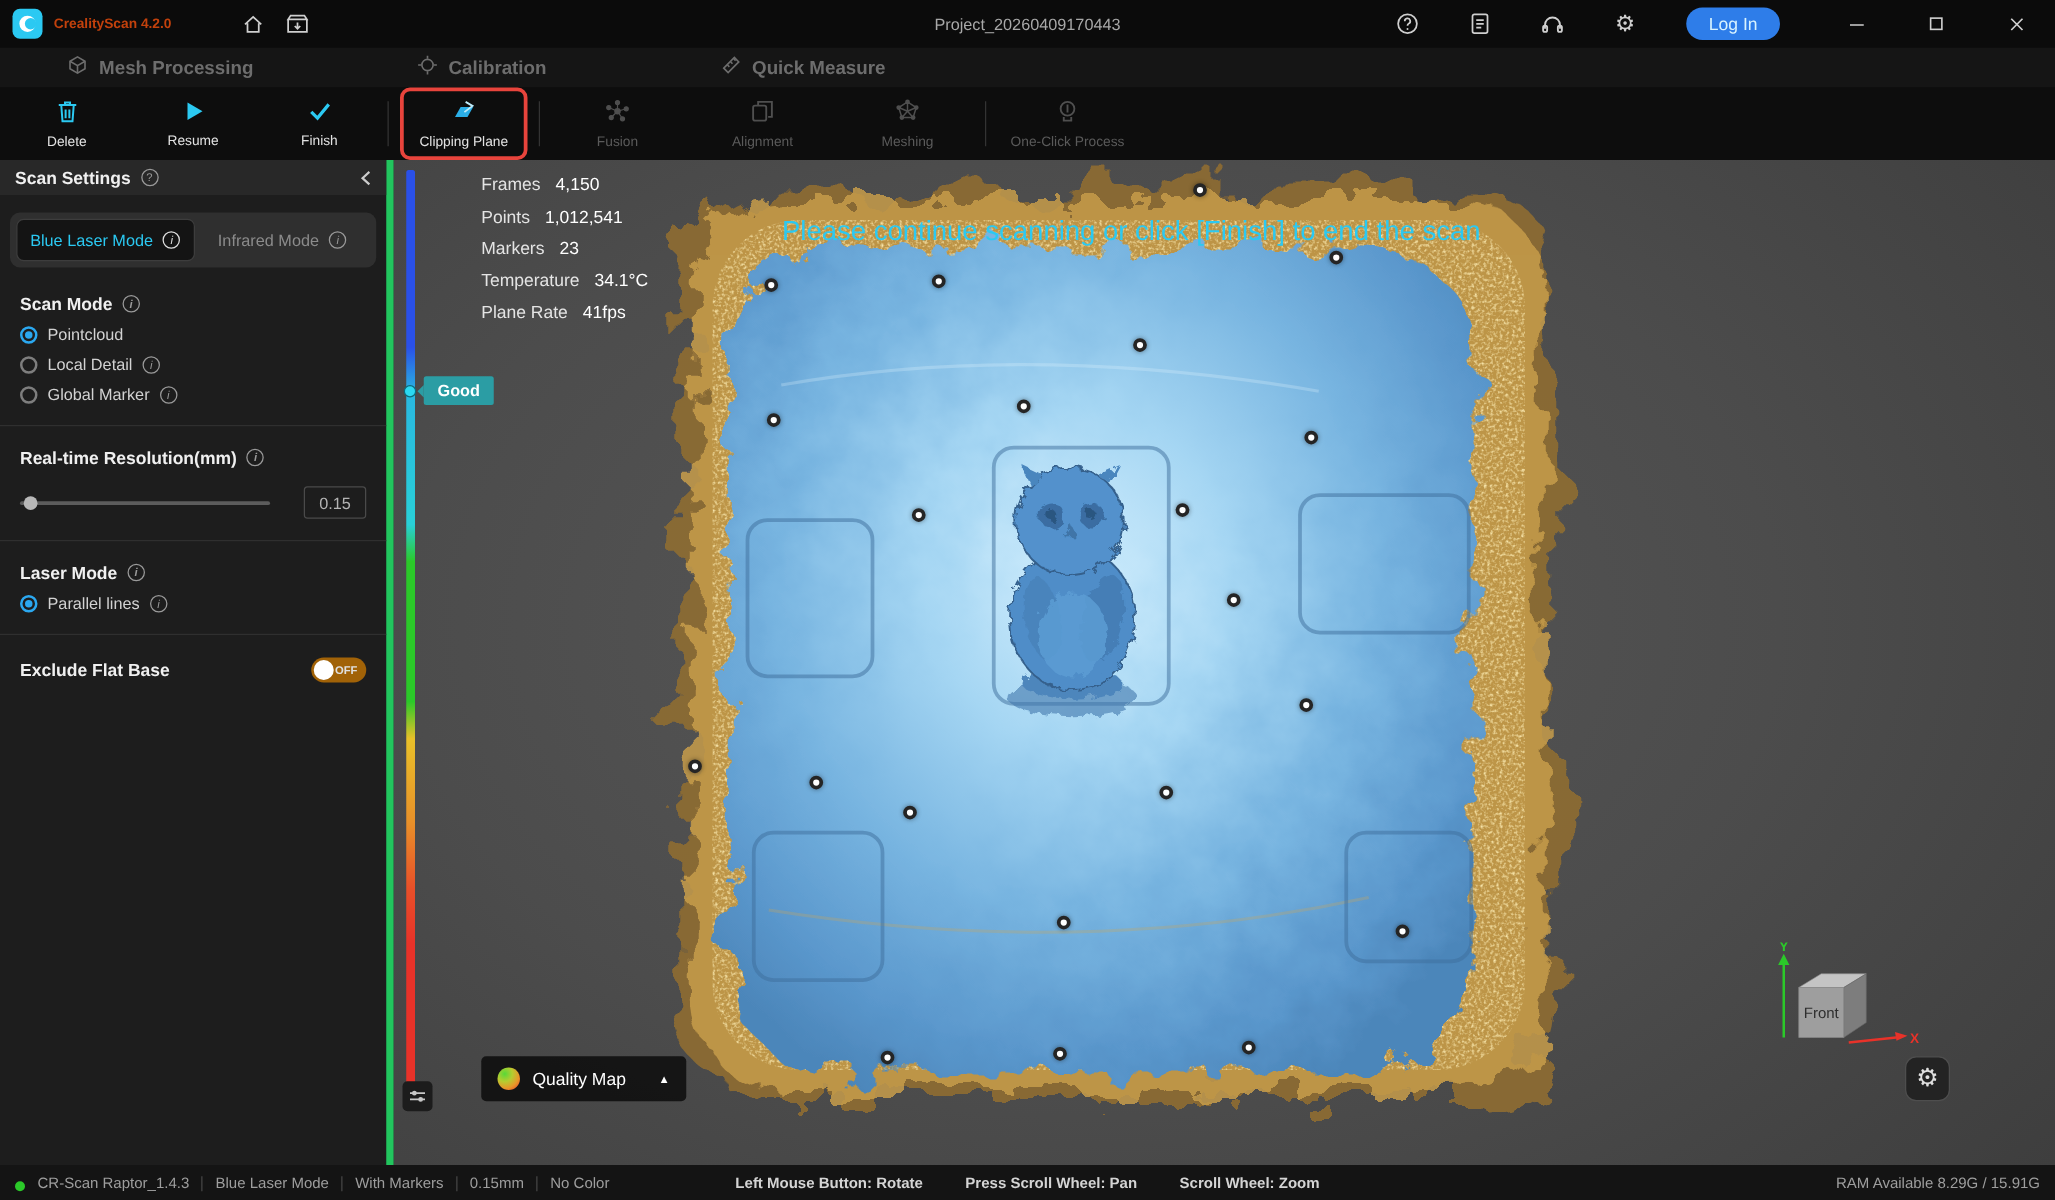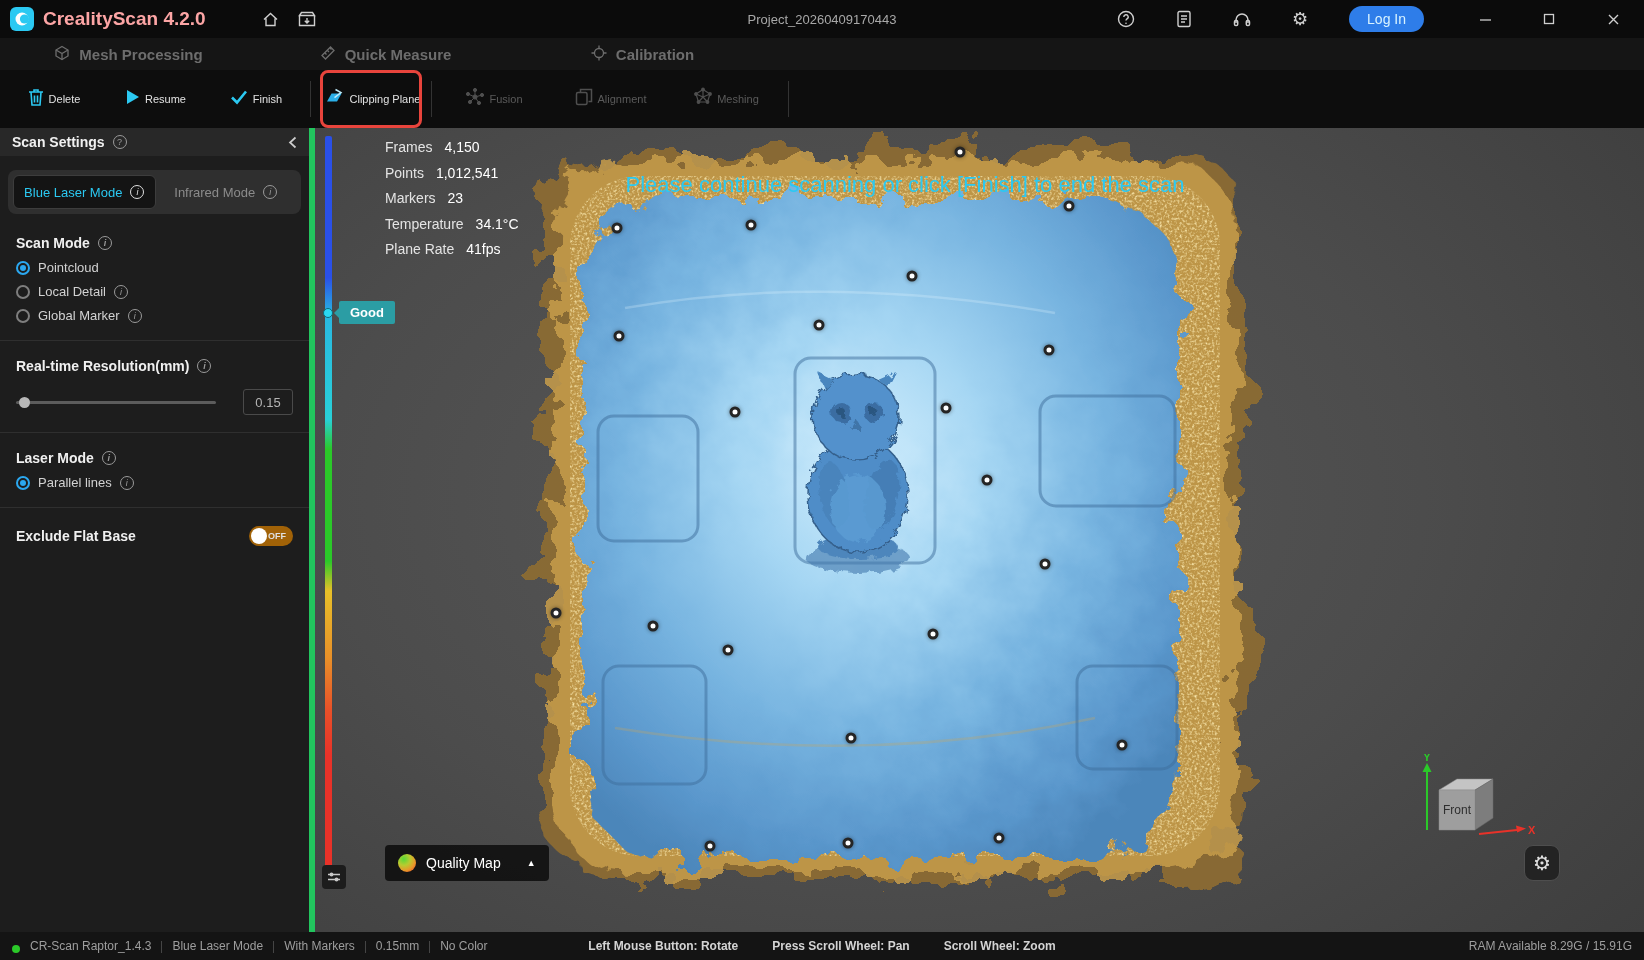--- a/index.html
+++ b/index.html
@@ -3,37 +3,37 @@
 <meta charset="utf-8">
 <style>
   *{margin:0;padding:0;box-sizing:border-box}
   html,body{width:1644px;height:960px;overflow:hidden;background:#000;
     font-family:"Liberation Sans",sans-serif;-webkit-font-smoothing:antialiased}
   .app{width:1644px;height:960px;display:flex;flex-direction:column;background:#0c0c0c;color:#e8e8e8}
 
   
   .titlebar{flex:0 0 38px;display:flex;align-items:center;padding:0 10px;background:#0b0b0b;position:relative}
   .logo{width:24px;height:24px;border-radius:6px;background:#2BC9F2;display:flex;align-items:center;justify-content:center;margin-right:9px;flex:0 0 auto}
-  .app-title{font-size:19px;font-weight:bold;color:#fca5a5;white-space:nowrap}
+  .app-title{font-size:11px;font-weight:bold;color:#c2410c;white-space:nowrap}
   .tb-icon{width:26px;height:26px;display:flex;align-items:center;justify-content:center;color:#cfcfcf;flex:0 0 auto}
   .tb-home{margin-left:52px}
   .tb-center{position:absolute;left:0;right:0;text-align:center;font-size:13px;color:#a8a8a8;pointer-events:none}
   .tb-right{margin-left:auto;display:flex;align-items:center;gap:32px;position:relative;z-index:1}
   .glyph-gear{font-size:18px;line-height:1;color:#cfcfcf}
   .login-btn{background:#2E7DE9;color:#D8F3FF;font-size:14px;padding:5px 18px;border-radius:16px;margin:0 4px;white-space:nowrap}
   .win-controls{display:flex;gap:38px;align-items:center;margin-left:12px;margin-right:8px}
 
   
   .tabbar{flex:0 0 32px;background:#151515;display:flex}
   .tab{width:257px;display:flex;align-items:center;justify-content:center;gap:9px;font-size:15px;font-weight:bold;color:#6d6d6d}
   .tab.active{background:#2BC9F2;color:#0b1417}
 
   
   .toolbar{flex:0 0 58px;background:#0d0d0d;display:flex;align-items:center;padding-left:3px}
-  .tool{width:101px;height:54px;display:flex;flex-direction:row;align-items:center;justify-content:center;gap:4px;position:relative}
+  .tool{width:101px;height:54px;display:flex;flex-direction:column;align-items:center;justify-content:center;gap:4px;position:relative}
   .tool .t-label{font-size:11px;color:#e2e2e2;white-space:nowrap}
   .tool.disabled .t-label{color:#5a5a5a}
   .tool.wide{width:116px}
   .tool.clip{width:96px;margin:0 8px}
   .tdiv{width:1px;height:36px;background:#333;flex:0 0 auto;margin:0 4px}
   .annotation{position:absolute;left:-3px;right:-3px;top:-2px;bottom:-2px;border:3px solid #E8443C;border-radius:8px;pointer-events:none}
 
   
   .content{flex:1;display:flex;min-height:0}
 
@@ -173,34 +173,34 @@
         <svg width="16" height="16" viewBox="0 0 16 16" fill="none" stroke="currentColor" stroke-width="1.3">
             <path d="M8 1.5 14 5v6L8 14.5 2 11V5z"></path>
             <path d="M2 5l6 3.5L14 5M8 8.5v6"></path>
           </svg>
       </span>
       <span>Mesh Processing</span>
     </div>
     <div class="tab">
       <span>
         <svg width="16" height="16" viewBox="0 0 16 16" fill="none" stroke="currentColor" stroke-width="1.3">
+            <circle cx="8" cy="8" r="4.5"></circle>
+            <path d="M8 .5V3M8 13v2.5M.5 8H3M13 8h2.5"></path>
+          </svg>
+      </span>
+      <span>Calibration</span>
+    </div>
+    <div class="tab">
+      <span>
+        <svg width="16" height="16" viewBox="0 0 16 16" fill="none" stroke="currentColor" stroke-width="1.3">
             <path d="M2 10.5 10.5 2 14 5.5 5.5 14z"></path>
             <path d="M5 8l1.5 1.5M7.5 5.5 9 7M10 3l1.5 1.5"></path>
           </svg>
       </span>
       <span>Quick Measure</span>
-    </div>
-    <div class="tab">
-      <span>
-        <svg width="16" height="16" viewBox="0 0 16 16" fill="none" stroke="currentColor" stroke-width="1.3">
-            <circle cx="8" cy="8" r="4.5"></circle>
-            <path d="M8 .5V3M8 13v2.5M.5 8H3M13 8h2.5"></path>
-          </svg>
-      </span>
-      <span>Calibration</span>
     </div>
   </div>
 
   <div class="toolbar">
     <div class="tool">
       <span>
         <svg width="18" height="20" viewBox="0 0 18 20" fill="none" stroke="#2BC9F2" stroke-width="1.6">
             <path d="M2 5h14M7 5V3h4v2M4 5l1 13h8l1-13M7.5 8.5v7M10.5 8.5v7"></path>
           </svg>
       </span>
@@ -265,20 +265,29 @@
             <circle cx="10" cy="2.5" r="1.3" fill="#4f4f4f"></circle>
             <circle cx="17" cy="7" r="1.3" fill="#4f4f4f"></circle>
             <circle cx="3" cy="7" r="1.3" fill="#4f4f4f"></circle>
             <circle cx="14.5" cy="15" r="1.3" fill="#4f4f4f"></circle>
             <circle cx="5.5" cy="15" r="1.3" fill="#4f4f4f"></circle>
           </svg>
       </span>
       <span class="t-label">Meshing</span>
     </div>
     <div class="tdiv"></div>
+    <div class="tool wide disabled" style="width:122px">
+      <span>
+        <svg width="20" height="20" viewBox="0 0 20 20" fill="none" stroke="#4f4f4f" stroke-width="1.5">
+            <circle cx="10" cy="8" r="5.5"></circle>
+            <path d="M10 4.5V11M7 14.5v3h6v-3"></path>
+          </svg>
+      </span>
+      <span class="t-label">One-Click Process</span>
+    </div>
   </div>
 
   <div class="content">
 
     <div class="sidebar">
       <div class="sb-header">
         <span class="sb-title">Scan Settings</span>
         <span class="info" style="font-style:normal">?</span>
         <span class="chev">
           <svg width="9" height="13" viewBox="0 0 9 13" fill="none" stroke="#cccccc" stroke-width="1.7">

